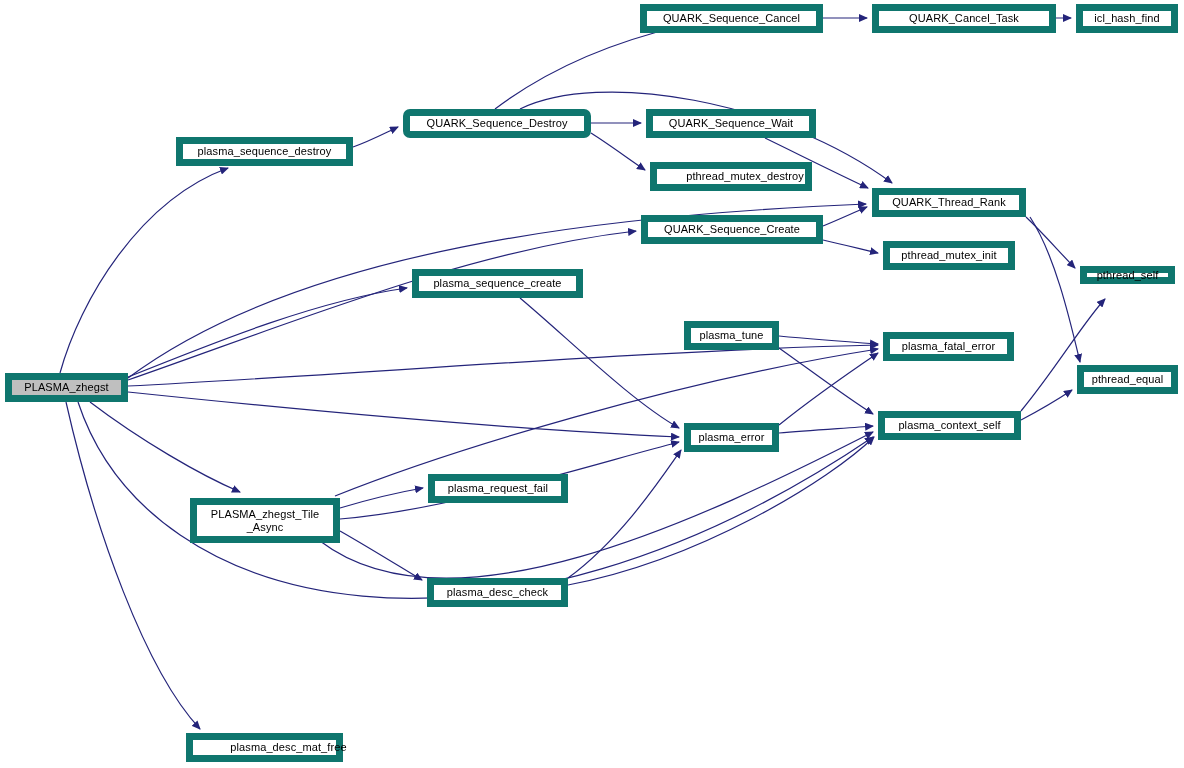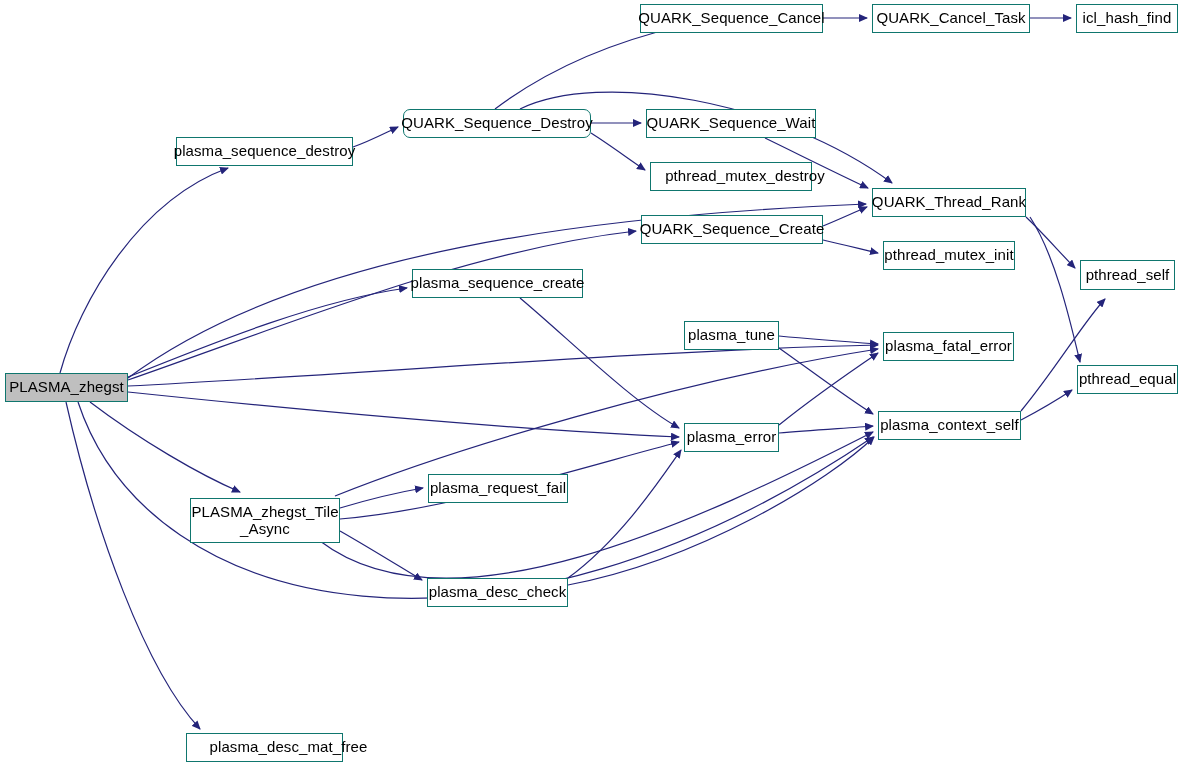--- a/index.html
+++ b/index.html
@@ -19,24 +19,24 @@
     position: absolute;
     left: 0;
     top: 0;
     width: 1184px;
     height: 768px;
     pointer-events: none;
   }
   .node {
     position: absolute;
     box-sizing: border-box;
-    border: 1px solid #0f766e;
+    border: 7px solid #0f766e;
     background: #ffffff;
     color: #000000;
-    font-size: 15px;
+    font-size: 11px;
     line-height: 1.12;
     display: flex;
     align-items: center;
     justify-content: center;
     text-align: center;
     white-space: pre;
     letter-spacing: 0.1px;
   }
   .node.highlight {
     background: #bfbfbf;
@@ -92,28 +92,28 @@
         <path d="M 320,541 C 450,640 700,520 873,432" fill="none" stroke="#24247a" stroke-width="1.2" marker-end="url(#arrow)"></path>
         <path d="M 568,578 C 620,540 660,480 681,450" fill="none" stroke="#24247a" stroke-width="1.2" marker-end="url(#arrow)"></path>
         <path d="M 568,585 C 700,560 830,480 874,437" fill="none" stroke="#24247a" stroke-width="1.2" marker-end="url(#arrow)"></path>
       </g>
   </svg>
   <div id="node-layer">
       <div class="node highlight" style="left: 5px; top: 373px; width: 123px; height: 29px;"><span class="label">PLASMA_zhegst</span></div>
       <div class="node" style="left: 176px; top: 137px; width: 177px; height: 29px;"><span class="label">plasma_sequence_destroy</span></div>
       <div class="node" style="left: 403px; top: 109px; width: 188px; height: 29px; border-radius: 7px;"><span class="label">QUARK_Sequence_Destroy</span></div>
       <div class="node" style="left: 640px; top: 4px; width: 183px; height: 29px;"><span class="label">QUARK_Sequence_Cancel</span></div>
-      <div class="node" style="left: 872px; top: 4px; width: 158px; height: 29px;"><span class="label">QUARK_Cancel_Task</span></div>
+      <div class="node" style="left: 872px; top: 4px; width: 184px; height: 29px;"><span class="label">QUARK_Cancel_Task</span></div>
       <div class="node" style="left: 1076px; top: 4px; width: 102px; height: 29px;"><span class="label">icl_hash_find</span></div>
       <div class="node" style="left: 646px; top: 109px; width: 170px; height: 29px;"><span class="label">QUARK_Sequence_Wait</span></div>
       <div class="node" style="left: 650px; top: 162px; width: 162px; height: 29px; padding-left: 28px;"><span class="label">pthread_mutex_destroy</span></div>
       <div class="node" style="left: 872px; top: 188px; width: 154px; height: 29px;"><span class="label">QUARK_Thread_Rank</span></div>
       <div class="node" style="left: 641px; top: 215px; width: 182px; height: 29px;"><span class="label">QUARK_Sequence_Create</span></div>
       <div class="node" style="left: 883px; top: 241px; width: 132px; height: 29px;"><span class="label">pthread_mutex_init</span></div>
-      <div class="node" style="left: 1080px; top: 260px; width: 95px; height: 30px;"><span class="label">pthread_self</span></div>
+      <div class="node" style="left: 1080px; top: 266px; width: 95px; height: 18px;"><span class="label">pthread_self</span></div>
       <div class="node" style="left: 412px; top: 269px; width: 171px; height: 29px;"><span class="label">plasma_sequence_create</span></div>
       <div class="node" style="left: 684px; top: 321px; width: 95px; height: 29px;"><span class="label">plasma_tune</span></div>
       <div class="node" style="left: 883px; top: 332px; width: 131px; height: 29px;"><span class="label">plasma_fatal_error</span></div>
       <div class="node" style="left: 1077px; top: 365px; width: 101px; height: 29px;"><span class="label">pthread_equal</span></div>
       <div class="node" style="left: 878px; top: 411px; width: 143px; height: 29px;"><span class="label">plasma_context_self</span></div>
       <div class="node" style="left: 684px; top: 423px; width: 95px; height: 29px;"><span class="label">plasma_error</span></div>
       <div class="node" style="left: 428px; top: 474px; width: 140px; height: 29px;"><span class="label">plasma_request_fail</span></div>
       <div class="node" style="left: 190px; top: 498px; width: 150px; height: 45px;"><span class="label">PLASMA_zhegst_Tile
 _Async</span></div>
       <div class="node" style="left: 427px; top: 578px; width: 141px; height: 29px;"><span class="label">plasma_desc_check</span></div>

